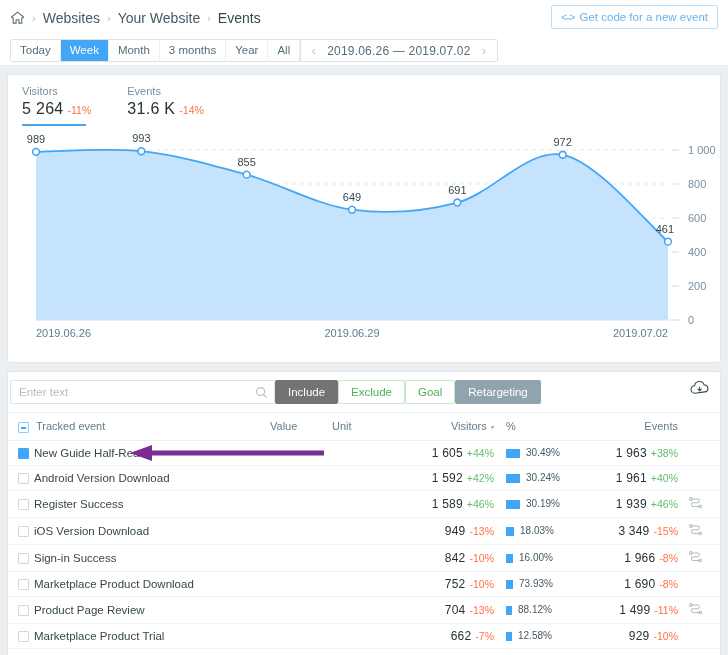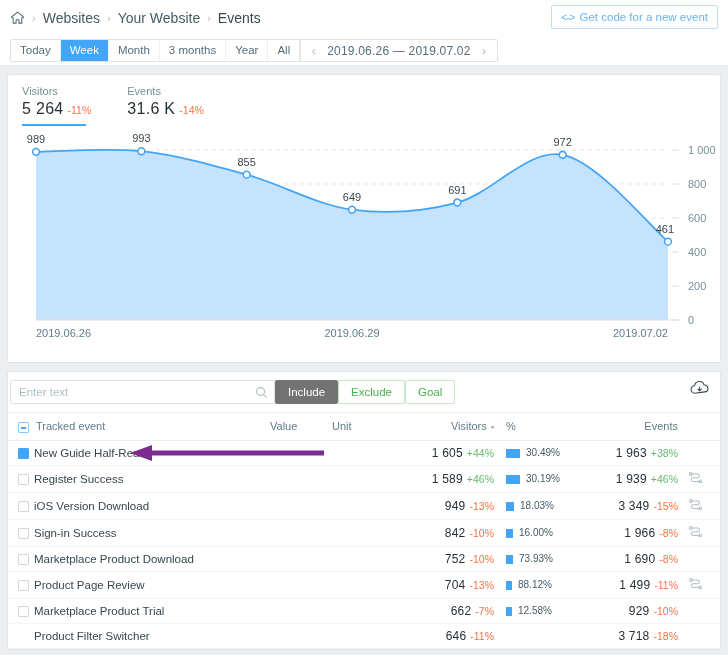--- a/index.html
+++ b/index.html
@@ -247,20 +247,21 @@
           <span class="search-icon">
             <svg width="13" height="13" viewBox="0 0 14 14">
                 <circle cx="6" cy="6" r="4.3" fill="none" stroke="#b0bec5" stroke-width="1.2"></circle>
                 <line x1="9.2" y1="9.2" x2="12.6" y2="12.6" stroke="#b0bec5" stroke-width="1.2"></line>
               </svg>
           </span>
         </div>
         <div class="btn include">Include</div>
         <div class="btn exclude">Exclude</div>
         <div class="btn goal">Goal</div>
+        <div class="btn retarget">Retargeting</div>
         <span class="cloud-dl">
           <svg width="20" height="16" viewBox="0 0 22 17">
             <path d="M5.4 14.2a4.1 4.1 0 0 1-.3-8.2 5.4 5.4 0 0 1 10.5-.8 3.8 3.8 0 0 1 .6 7.6z" fill="none" stroke="#37474f" stroke-width="1.2" stroke-linejoin="round"></path>
             <line x1="10.6" y1="7.2" x2="10.6" y2="11.4" stroke="#37474f" stroke-width="1.2"></line>
             <path d="M8.7 9.7l1.9 1.9 1.9-1.9" fill="none" stroke="#37474f" stroke-width="1.2" stroke-linecap="round" stroke-linejoin="round"></path>
           </svg>
         </span>
       </div>
 
       <table>
@@ -290,20 +291,32 @@
        <td class="c-unit"></td>
        <td class="c-vis"><span class="numcell">1 605</span><span class="delta up">+44%</span></td>
        <td class="c-pct"><span class="bar" style="width:14px"></span><span class="pcttxt">30.49%</span></td>
        <td class="c-evt"><span class="numcell">1 963</span><span class="delta up">+38%</span></td>
        <td class="c-icon"></td>
             </tr>
             <tr>
               <td class="c-check">
          <span class="cb "></span>
        </td>
+       <td class="c-name">Android Version Download</td>
+       <td class="c-value"></td>
+       <td class="c-unit"></td>
+       <td class="c-vis"><span class="numcell">1 592</span><span class="delta up">+42%</span></td>
+       <td class="c-pct"><span class="bar" style="width:14px"></span><span class="pcttxt">30.24%</span></td>
+       <td class="c-evt"><span class="numcell">1 961</span><span class="delta up">+40%</span></td>
+       <td class="c-icon"></td>
+            </tr>
+            <tr>
+              <td class="c-check">
+         <span class="cb "></span>
+       </td>
        <td class="c-name">Register Success</td>
        <td class="c-value"></td>
        <td class="c-unit"></td>
        <td class="c-vis"><span class="numcell">1 589</span><span class="delta up">+46%</span></td>
        <td class="c-pct"><span class="bar" style="width:14px"></span><span class="pcttxt">30.19%</span></td>
        <td class="c-evt"><span class="numcell">1 939</span><span class="delta up">+46%</span></td>
        <td class="c-icon"><span class="funnel-icon">
            <svg width="15" height="14" viewBox="0 0 16 15">
              <path d="M3 3.2h7.2a2 2 0 0 1 0 4H5.6a2 2 0 0 0 0 4H13" fill="none" stroke="#b0bec5" stroke-width="1.1"></path>
              <circle cx="3" cy="3.2" r="1.5" fill="none" stroke="#b0bec5" stroke-width="1.1"></circle>

